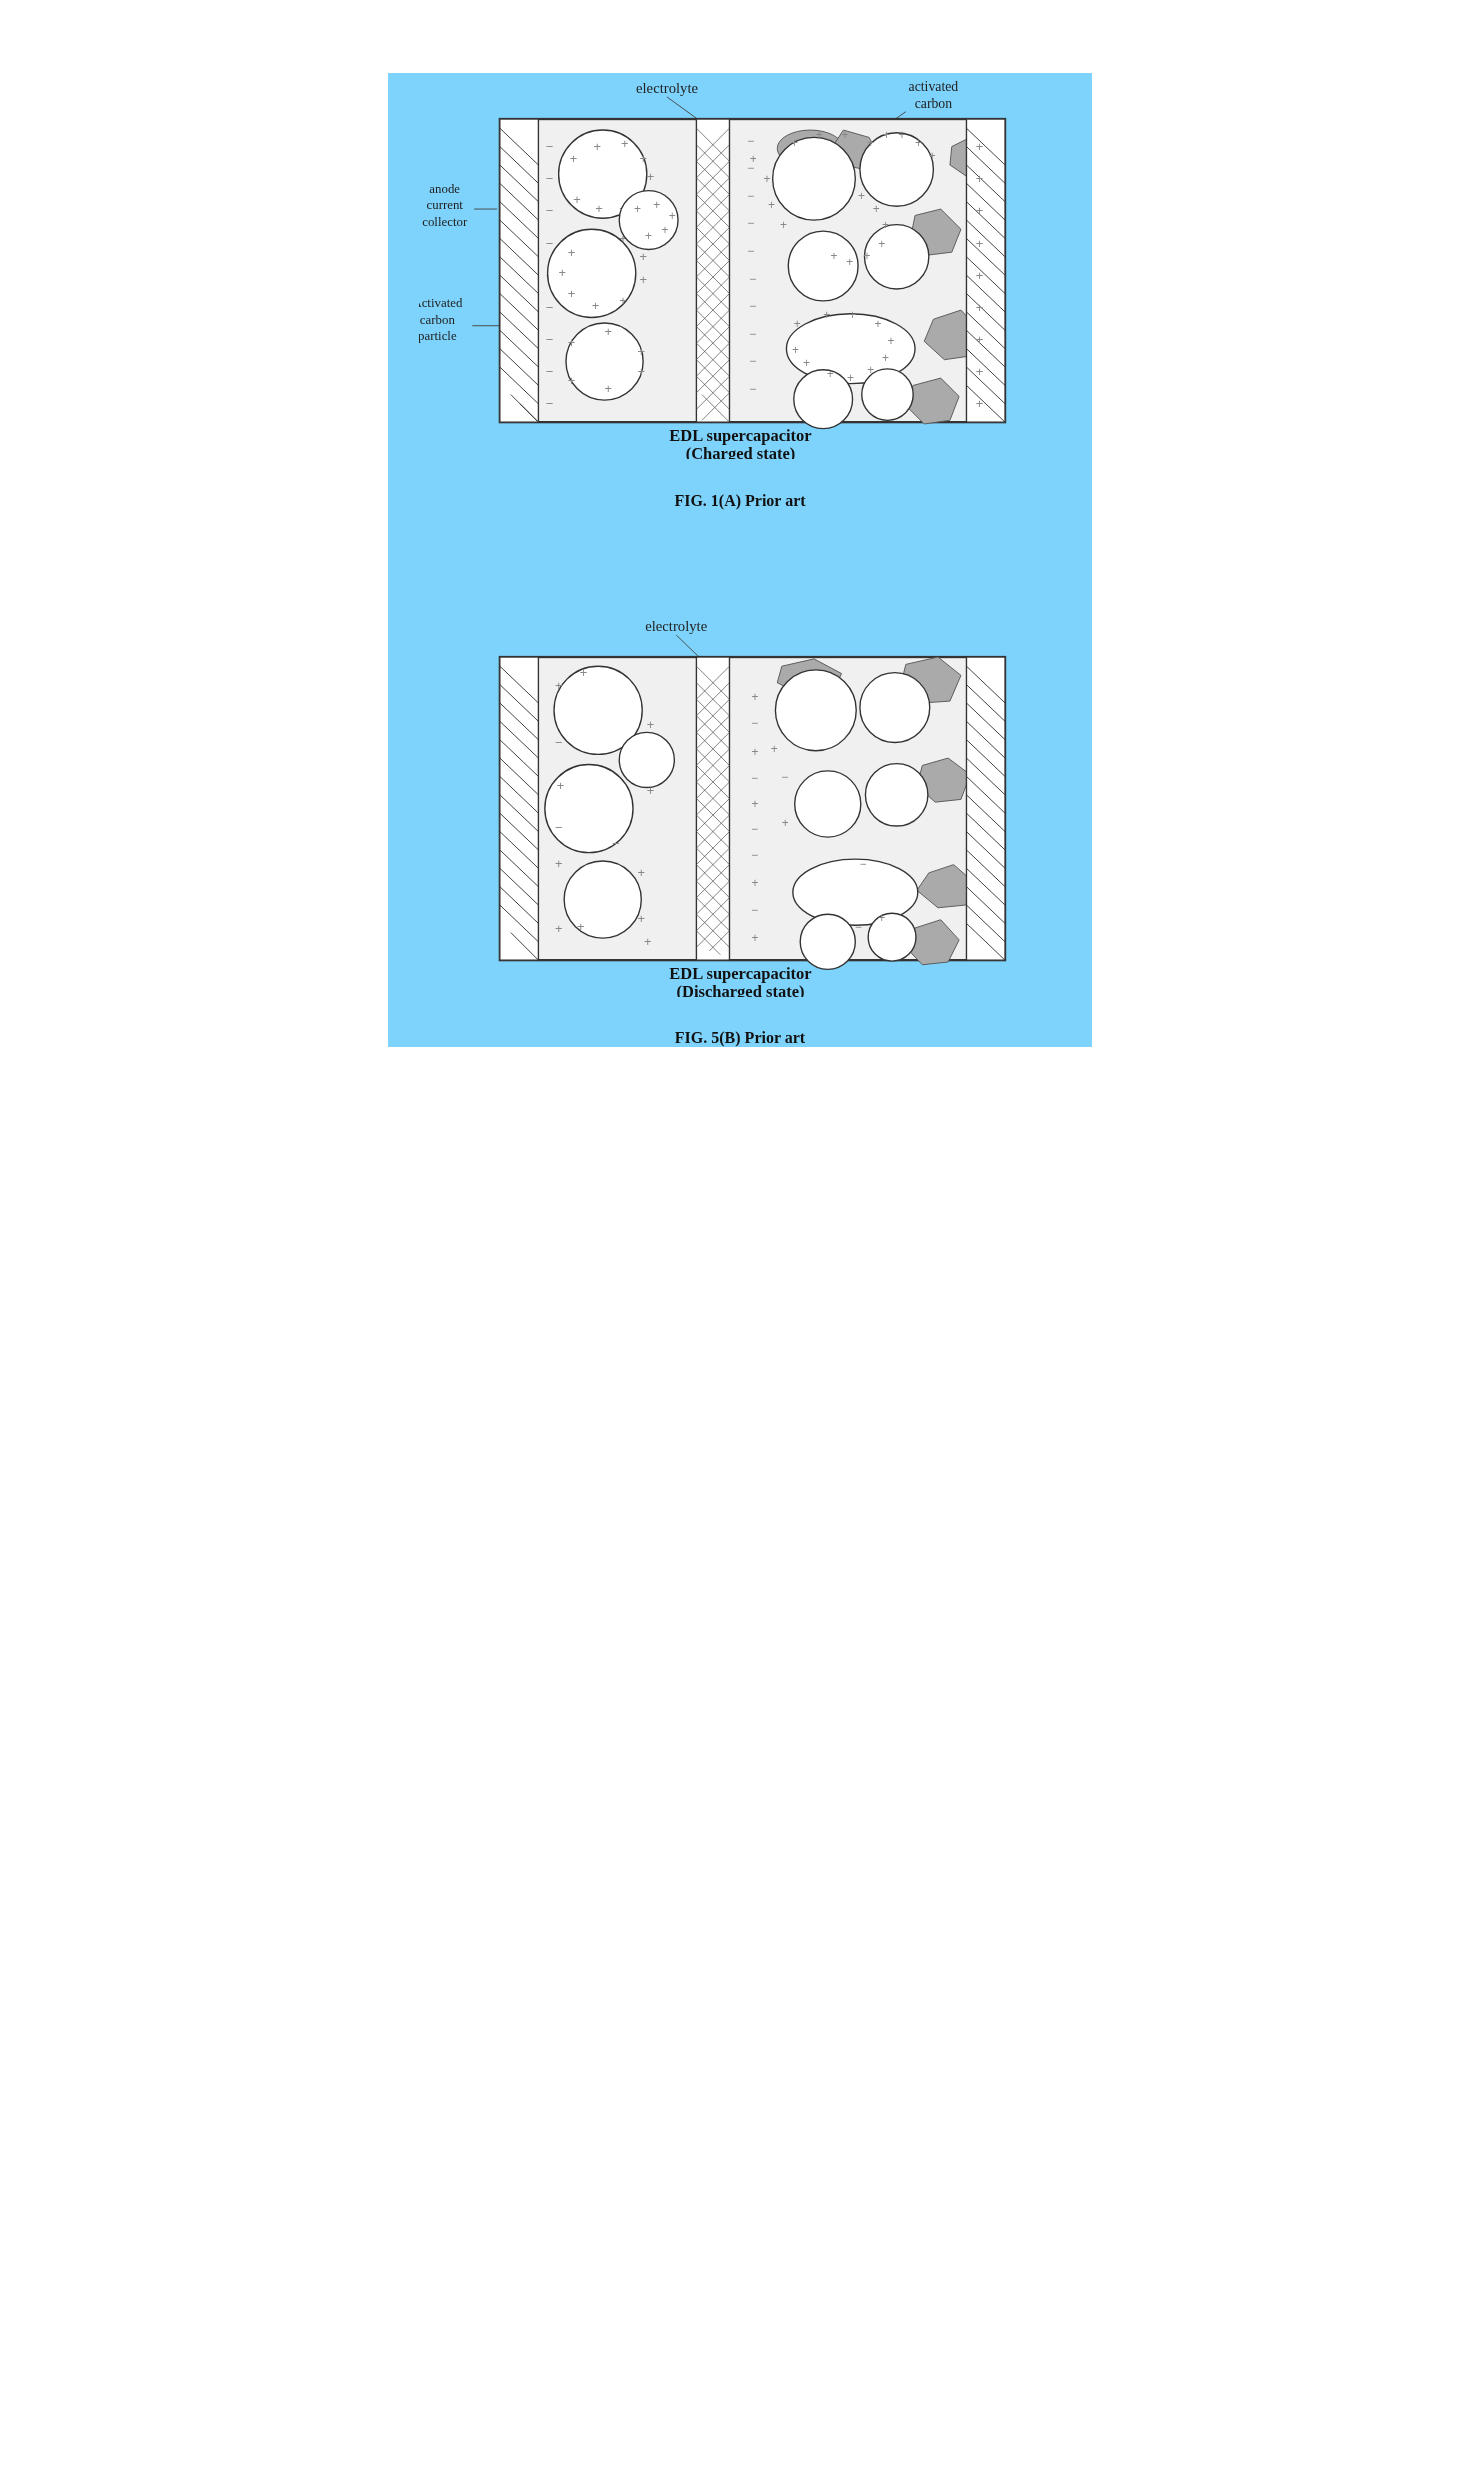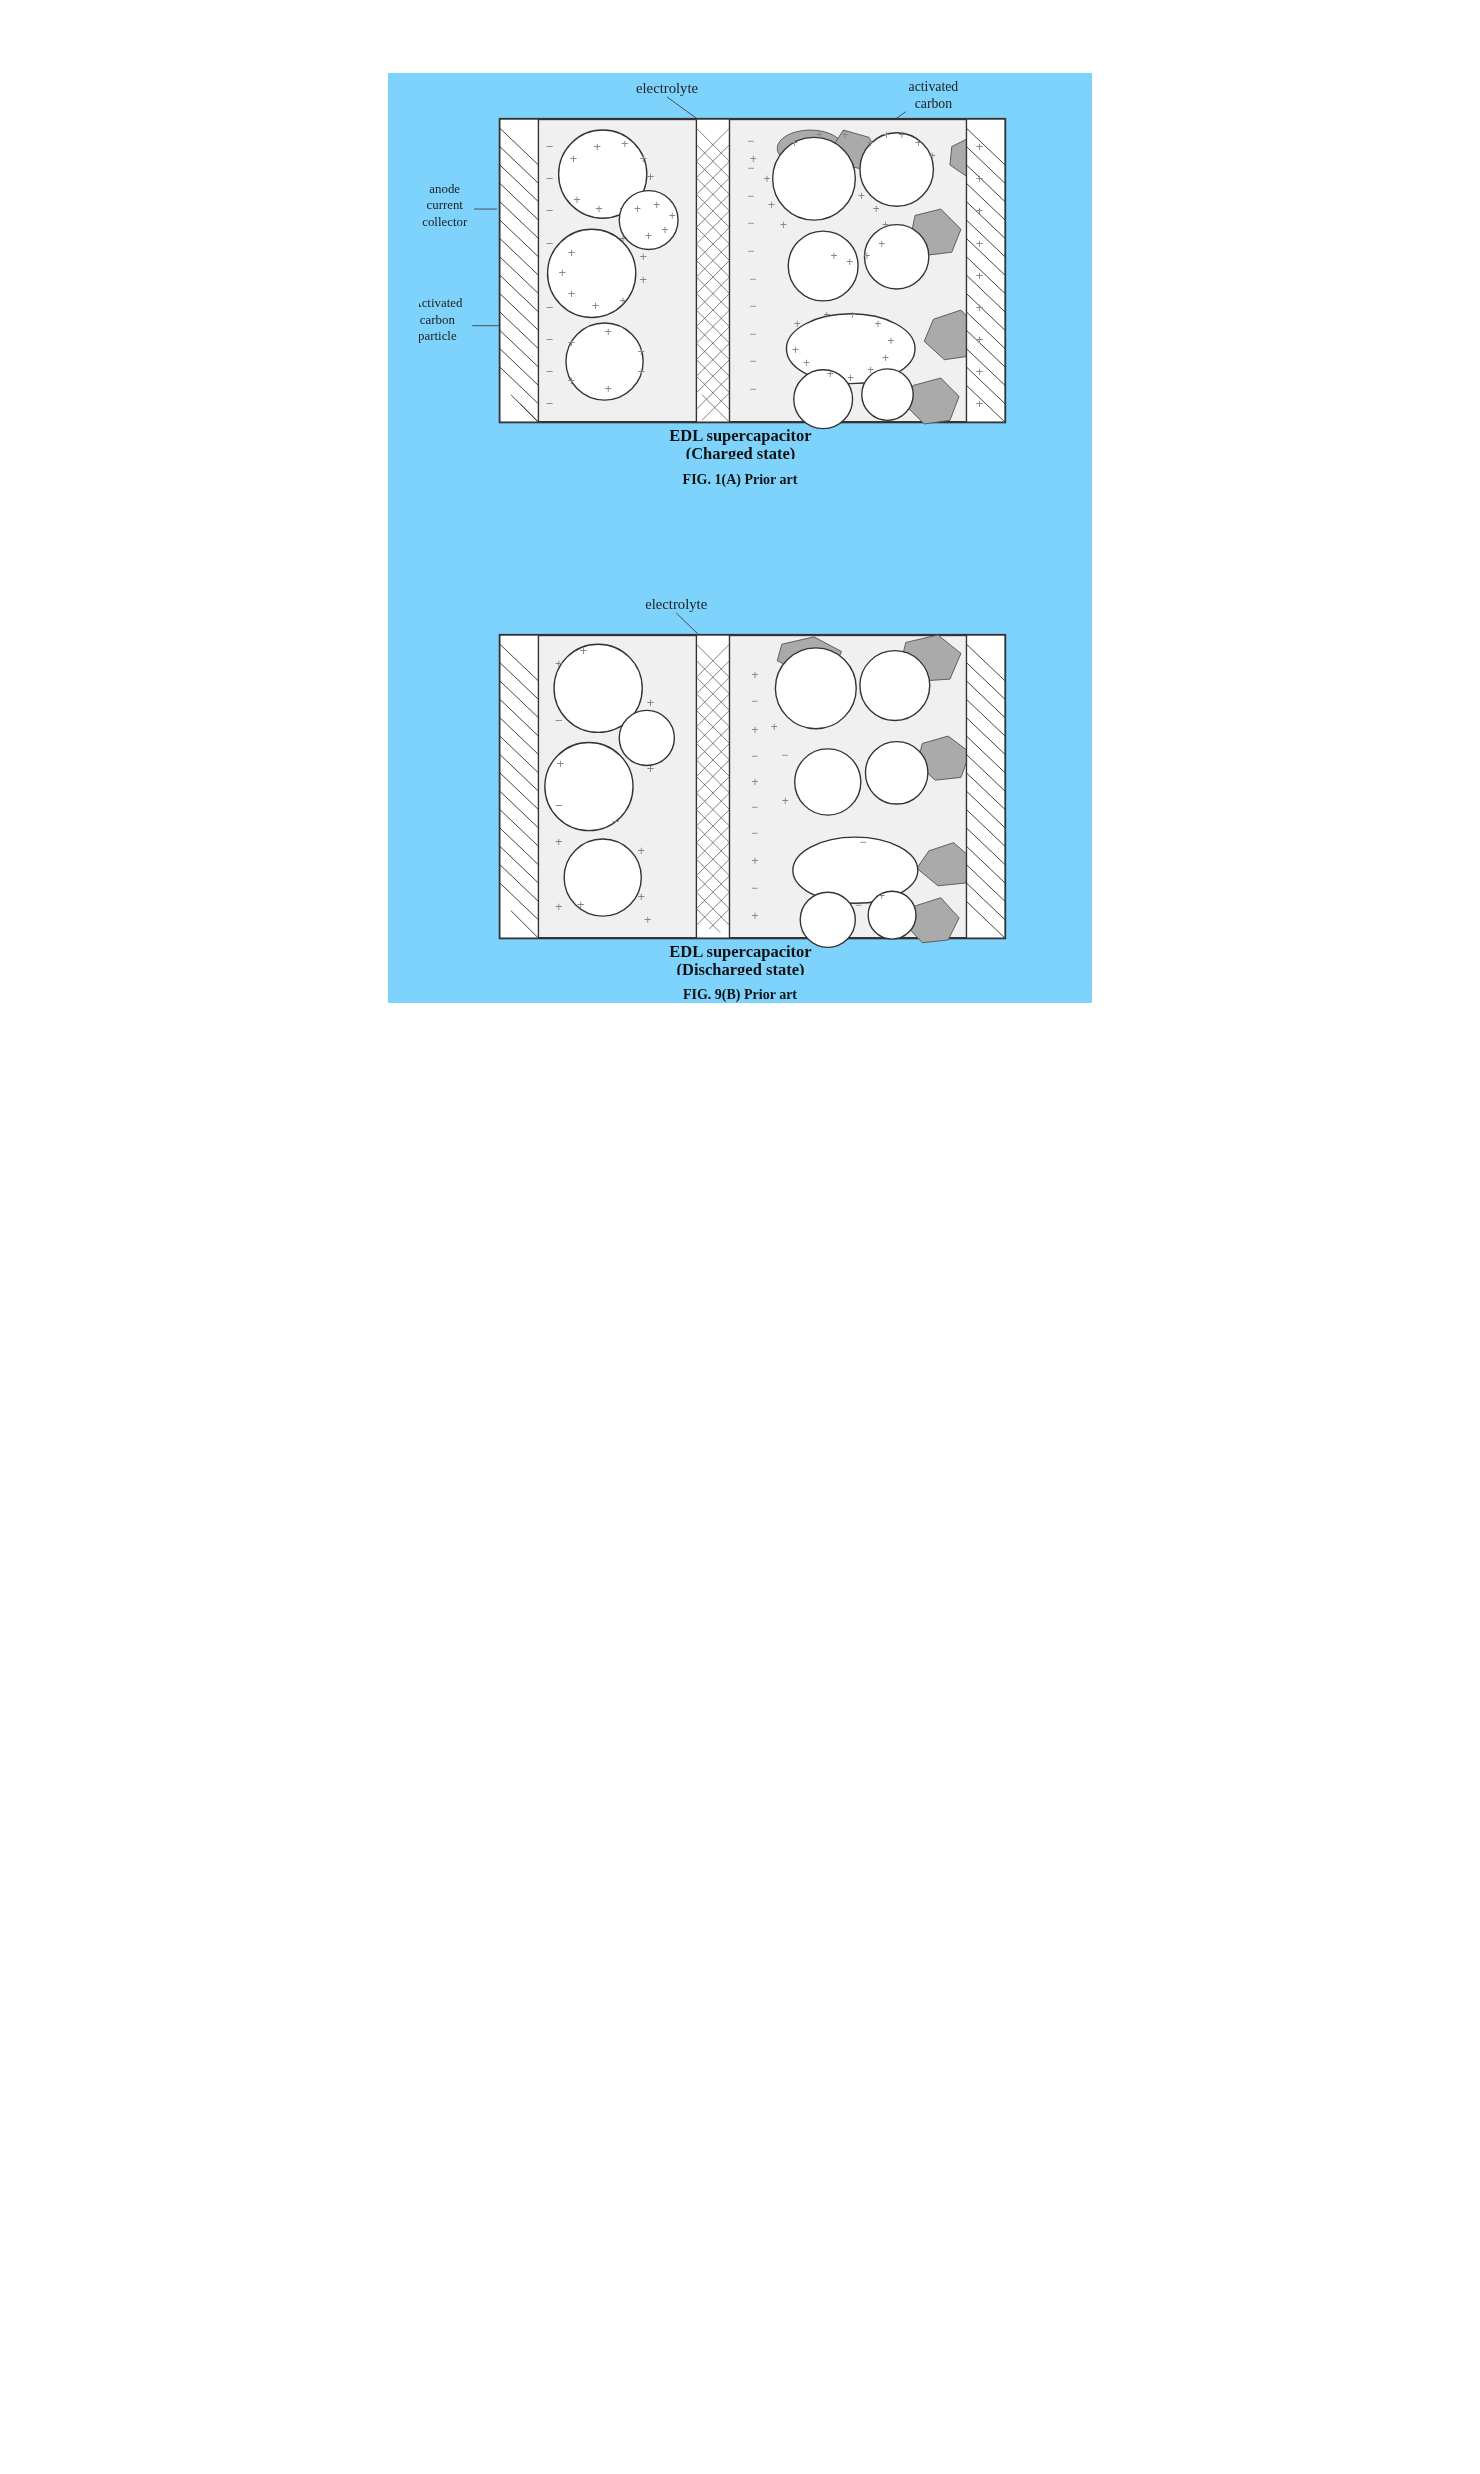--- a/index.html
+++ b/index.html
@@ -28,24 +28,24 @@
     
     svg {
       display: block;
     }
 
     .caption-block {
       text-align: center;
       margin-top: 9.2px;
     }
     .caption-block .fig-label {
-      font-size: 14px;
+      font-size: 16px;
       font-weight: bold;
       color: #111;
-      margin-top: 3px;
+      margin-top: 23px;
     }
 
     .section-gap {
       height: 46px;
     }
   </style>
 </head>
 <body>
 
 <div class="page">
@@ -406,18 +406,18 @@
       <line x1="596" y1="280" x2="638" y2="320" stroke="#333" stroke-width="1"></line>
       <line x1="596" y1="300" x2="638" y2="340" stroke="#333" stroke-width="1"></line>
       <line x1="596" y1="320" x2="638" y2="360" stroke="#333" stroke-width="1"></line>
       <line x1="596" y1="340" x2="638" y2="380" stroke="#333" stroke-width="1"></line>
 
       <text x="350" y="400" font-size="18" font-weight="bold" font-family="Times New Roman" fill="#111" text-anchor="middle">EDL supercapacitor</text>
       <text x="350" y="420" font-size="18" font-weight="bold" font-family="Times New Roman" fill="#111" text-anchor="middle">(Discharged state)</text>
     </svg>
 
     <div class="caption-block">
-      <div class="fig-label">FIG. 9(B) Prior art</div>
+      <div class="fig-label">FIG. 5(B) Prior art</div>
     </div>
   </div>
 
 </div>
 
 
 </body></html>

